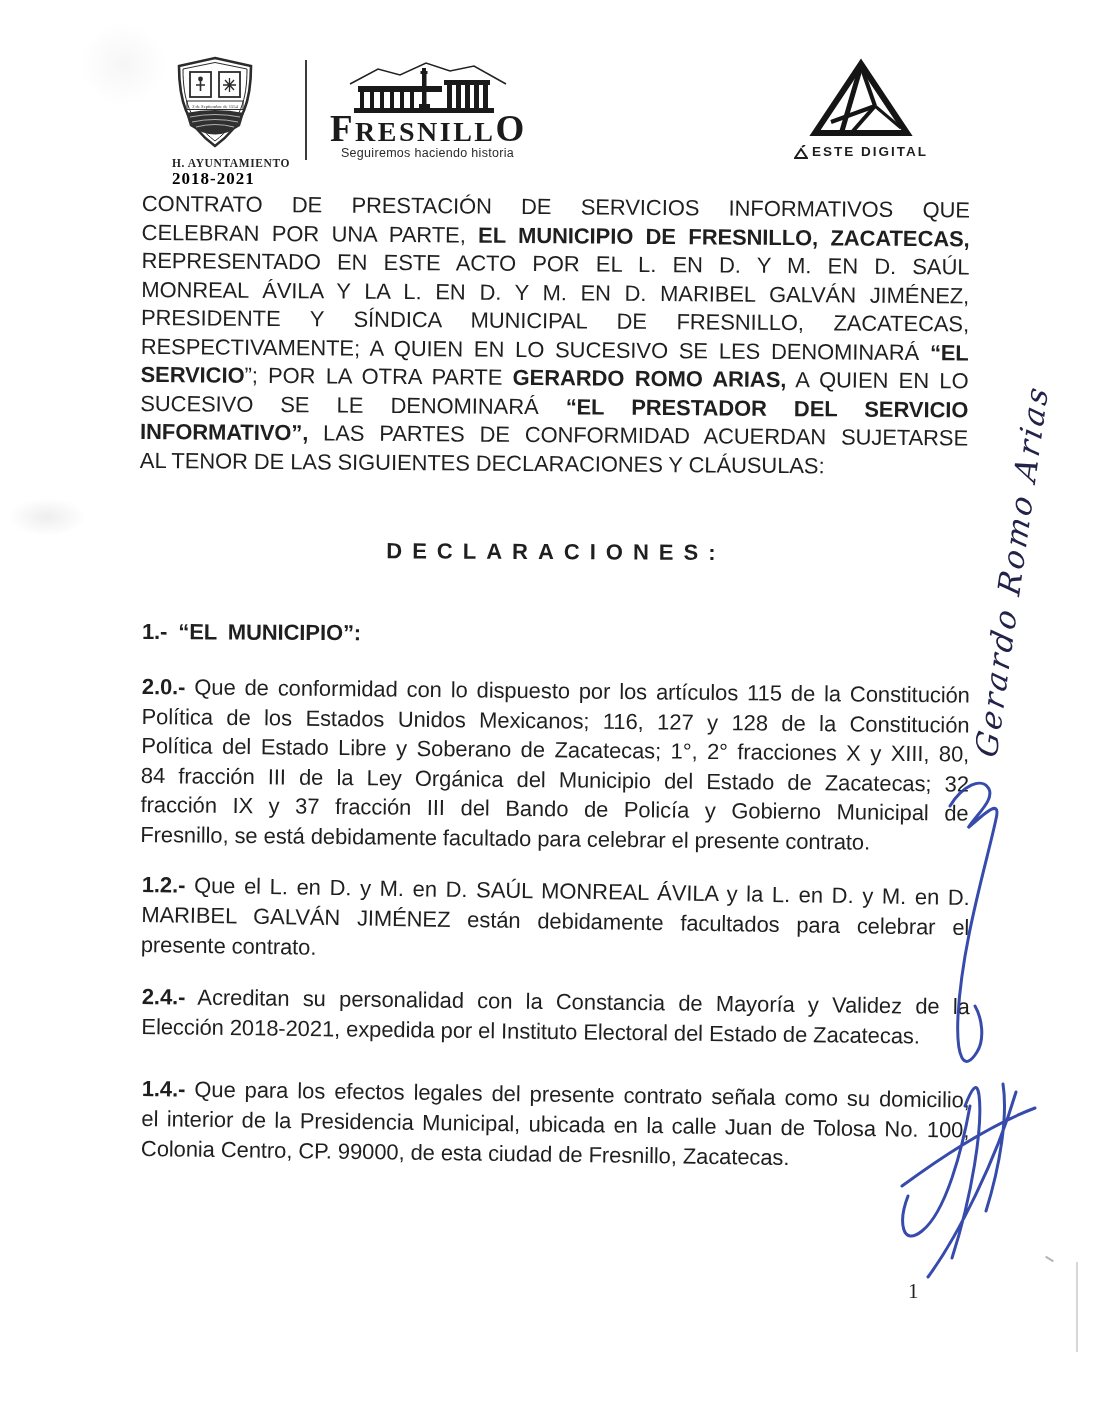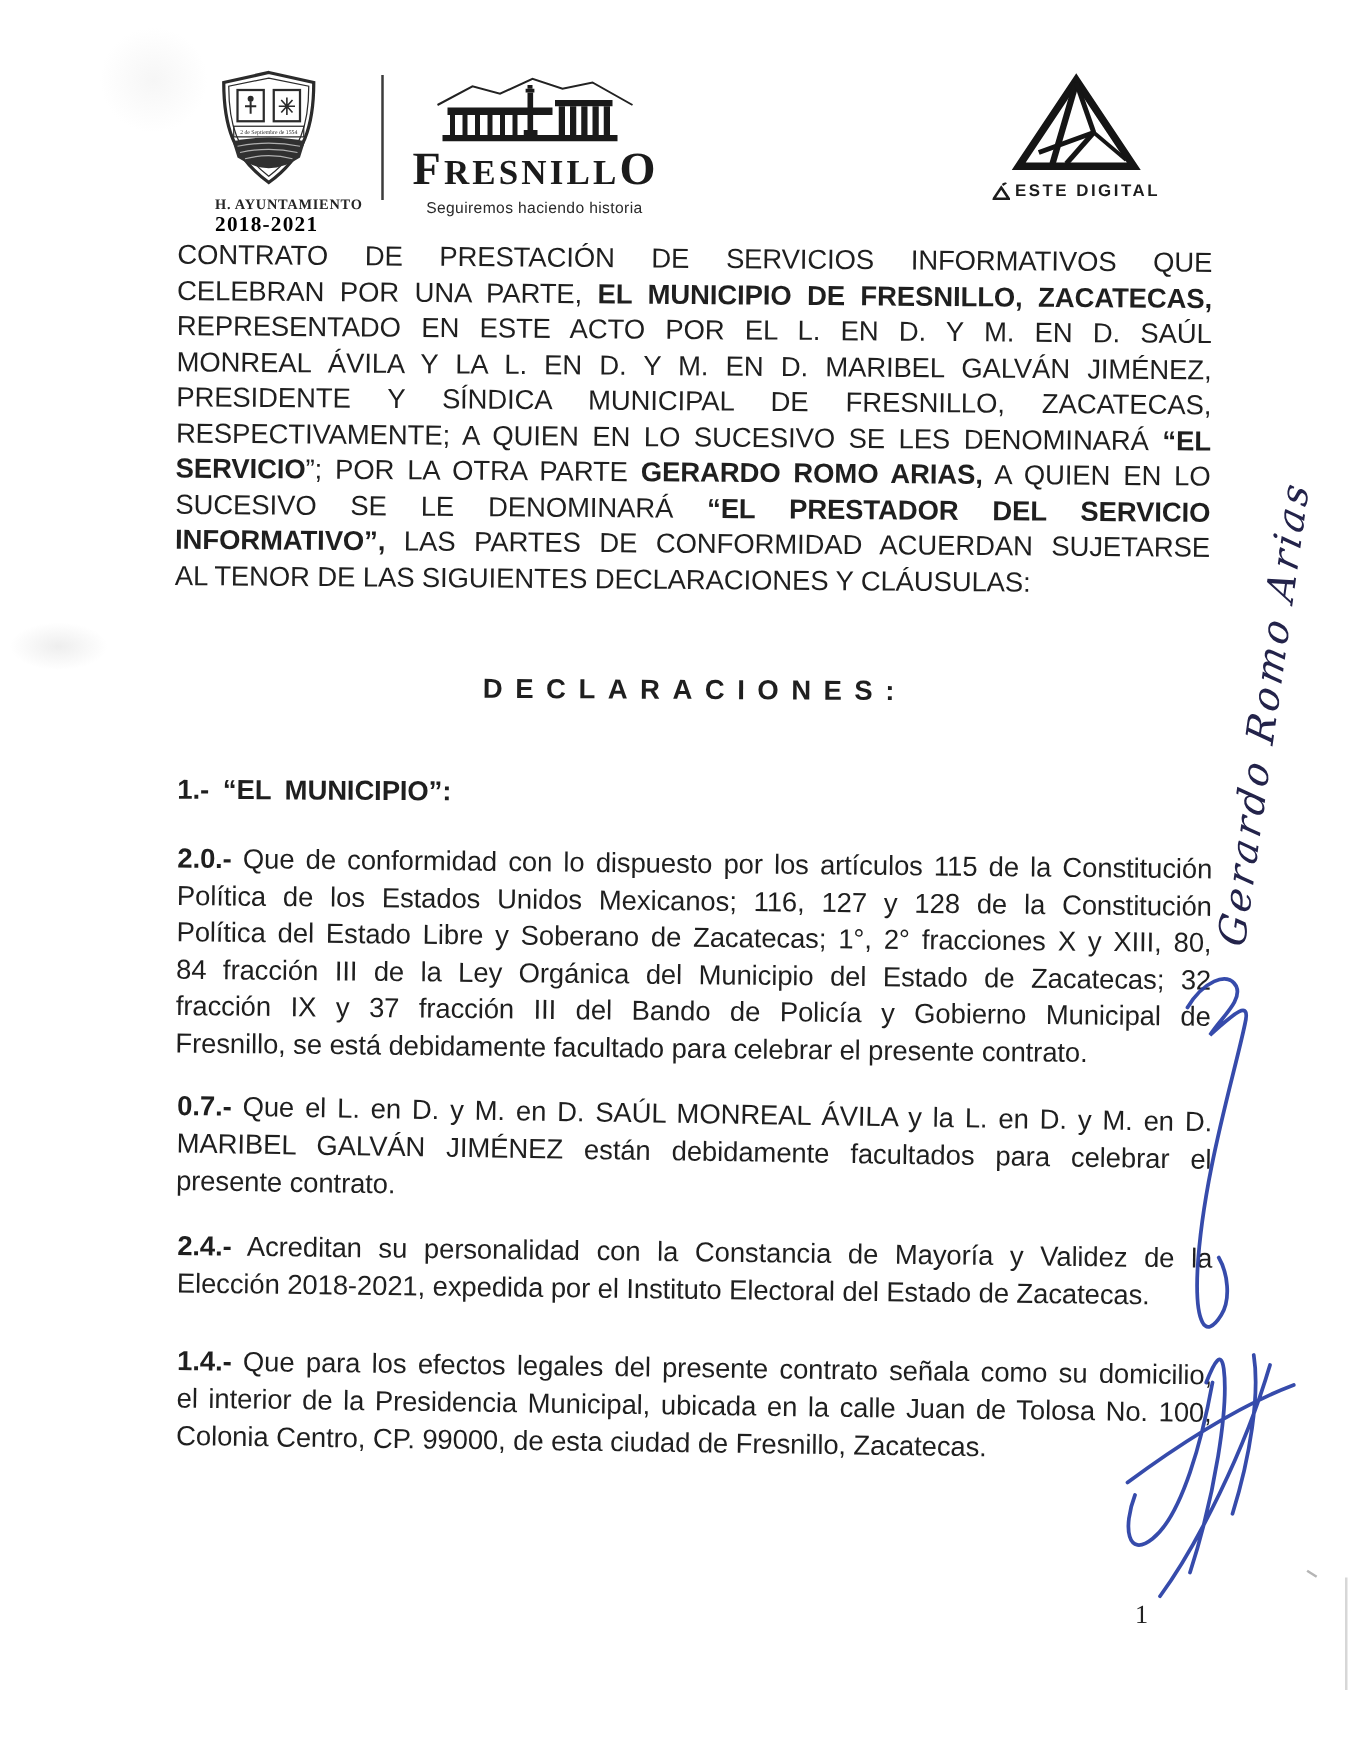--- a/index.html
+++ b/index.html
@@ -7,21 +7,21 @@
   .page {
     position:relative; width:1094px; height:1408px; background:#ffffff;
     overflow:hidden; font-family:"Liberation Sans", sans-serif; color:#1e1e1e;
   }
   
   .seal-wrap { position:absolute; left:172px; top:55px; width:150px; }
   .seal-caption1 { font-family:"Liberation Serif", serif; font-weight:bold; font-size:11.5px; letter-spacing:.6px; color:#252525; margin-top:2px; }
   .seal-caption2 { font-family:"Liberation Serif", serif; font-weight:bold; font-size:17px; letter-spacing:1px; color:#000000; }
   .header-divider { position:absolute; left:305px; top:60px; width:2px; height:100px; background:#3c3c3c; }
   .fresnillo-wrap { position:absolute; left:330px; top:60px; width:195px; text-align:center; }
-  .fresnillo-word { font-family:"Liberation Serif", serif; font-weight:bold; color:#1b1b1b; line-height:30px; letter-spacing:2.5px; margin-top:-2px; }
+  .fresnillo-word { font-family:"Liberation Serif", serif; font-weight:bold; color:#1b1b1b; line-height:18px; letter-spacing:2.5px; margin-top:-2px; }
   .fw-big { font-size:37px; }
   .fw-mid { font-size:28px; }
   .fresnillo-tagline { font-size:12.5px; font-weight:normal; color:#2a2a2a; margin-top:1px; letter-spacing:.3px; }
   .agora-wrap { position:absolute; left:786px; top:58px; width:150px; text-align:center; }
   .agora-label { display:flex; align-items:center; justify-content:center; gap:4px; margin-top:2px;
                  font-size:13.5px; font-weight:bold; letter-spacing:2px; color:#1d1d1d; }
   
   .para { position:absolute; left:142px; width:828px; font-size:22px; color:#1f1f1f; letter-spacing:-0.1px; }
   .tline { text-align:justify; text-align-last:justify; }
   .tlast { text-align-last:left; }
@@ -140,21 +140,21 @@
   <div class="para" id="clause-1-1">
       <div class="tline"><span class="b">2.0.-</span><span> Que de conformidad con lo dispuesto por los artículos 115 de la Constitución</span></div>
       <div class="tline"><span>Política de los Estados Unidos Mexicanos; 116, 127 y 128 de la Constitución</span></div>
       <div class="tline"><span>Política del Estado Libre y Soberano de Zacatecas; 1°, 2° fracciones X y XIII, 80,</span></div>
       <div class="tline"><span>84 fracción III de la Ley Orgánica del Municipio del Estado de Zacatecas; 32</span></div>
       <div class="tline"><span>fracción IX y 37 fracción III del Bando de Policía y Gobierno Municipal de</span></div>
       <div class="tline tlast"><span>Fresnillo, se está debidamente facultado para celebrar el presente contrato.</span></div>
     </div>
 
   <div class="para" id="clause-1-2">
-      <div class="tline"><span class="b">0.7.-</span><span> Que el L. en D. y M. en D. SAÚL MONREAL ÁVILA y la L. en D. y M. en D.</span></div>
+      <div class="tline"><span class="b">1.2.-</span><span> Que el L. en D. y M. en D. SAÚL MONREAL ÁVILA y la L. en D. y M. en D.</span></div>
       <div class="tline"><span>MARIBEL GALVÁN JIMÉNEZ están debidamente facultados para celebrar el</span></div>
       <div class="tline tlast"><span>presente contrato.</span></div>
     </div>
 
   <div class="para" id="clause-1-3">
       <div class="tline"><span class="b">2.4.-</span><span> Acreditan su personalidad con la Constancia de Mayoría y Validez de la</span></div>
       <div class="tline tlast"><span>Elección 2018-2021,  expedida por el Instituto Electoral del Estado de Zacatecas.</span></div>
     </div>
 
   <div class="para" id="clause-1-4">

